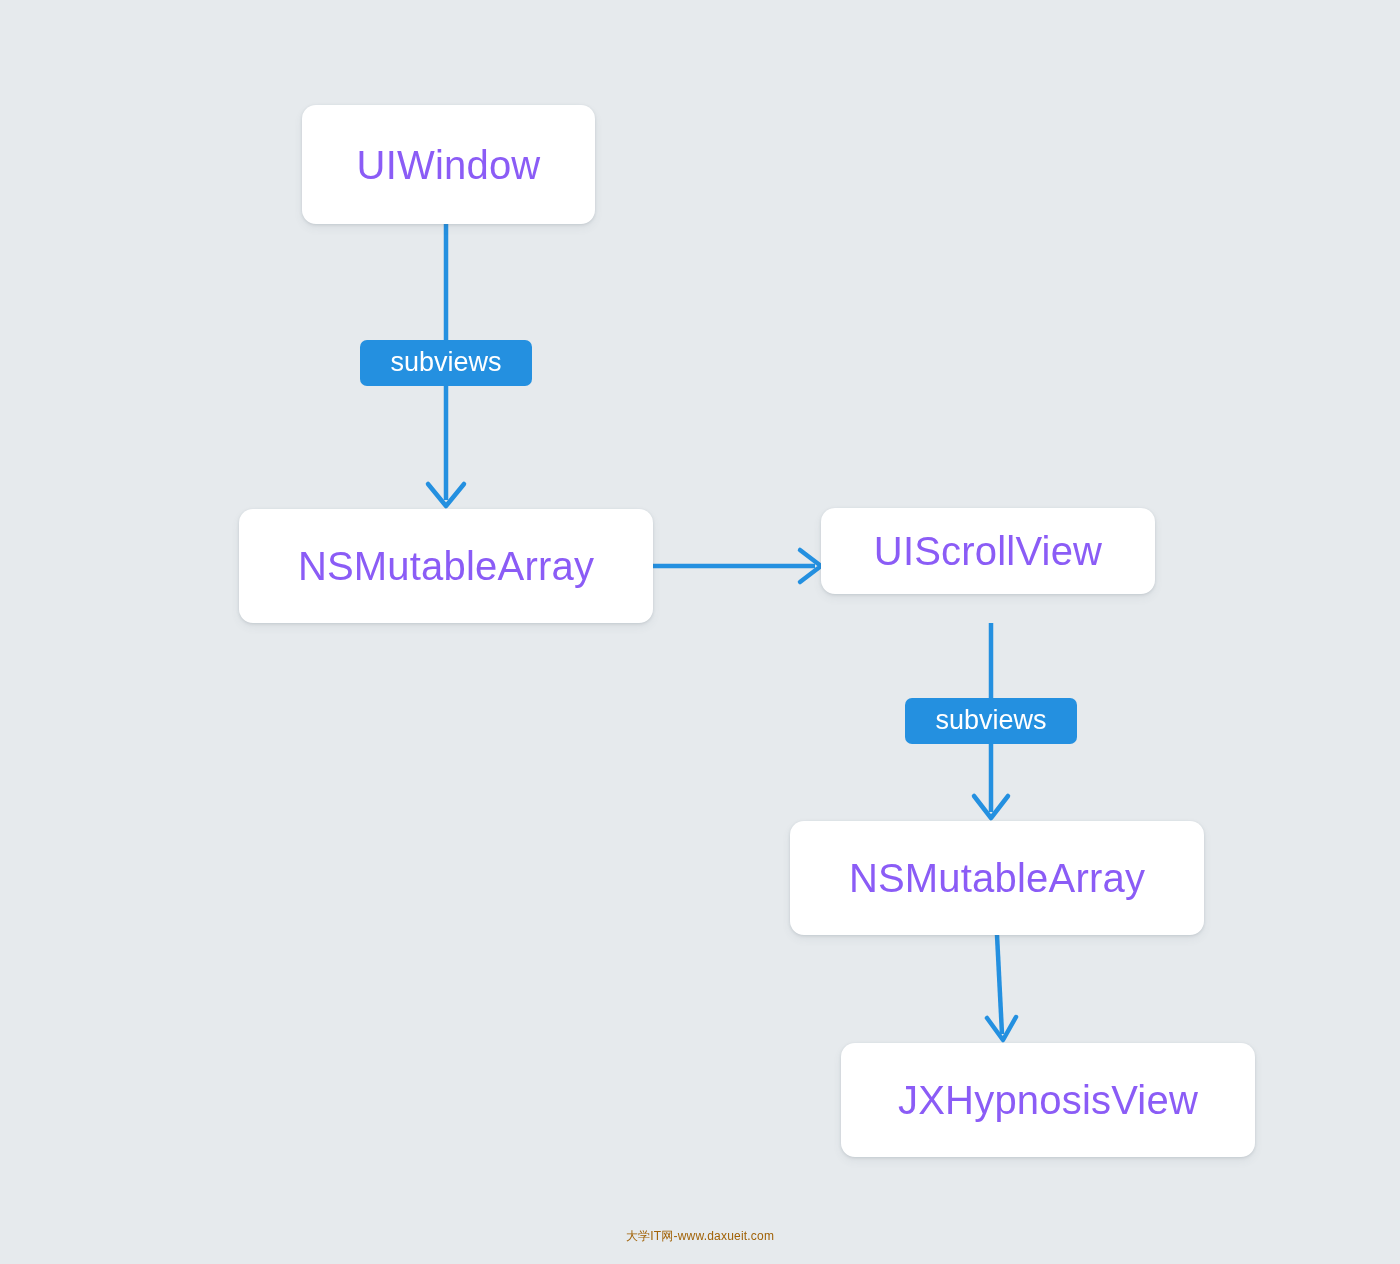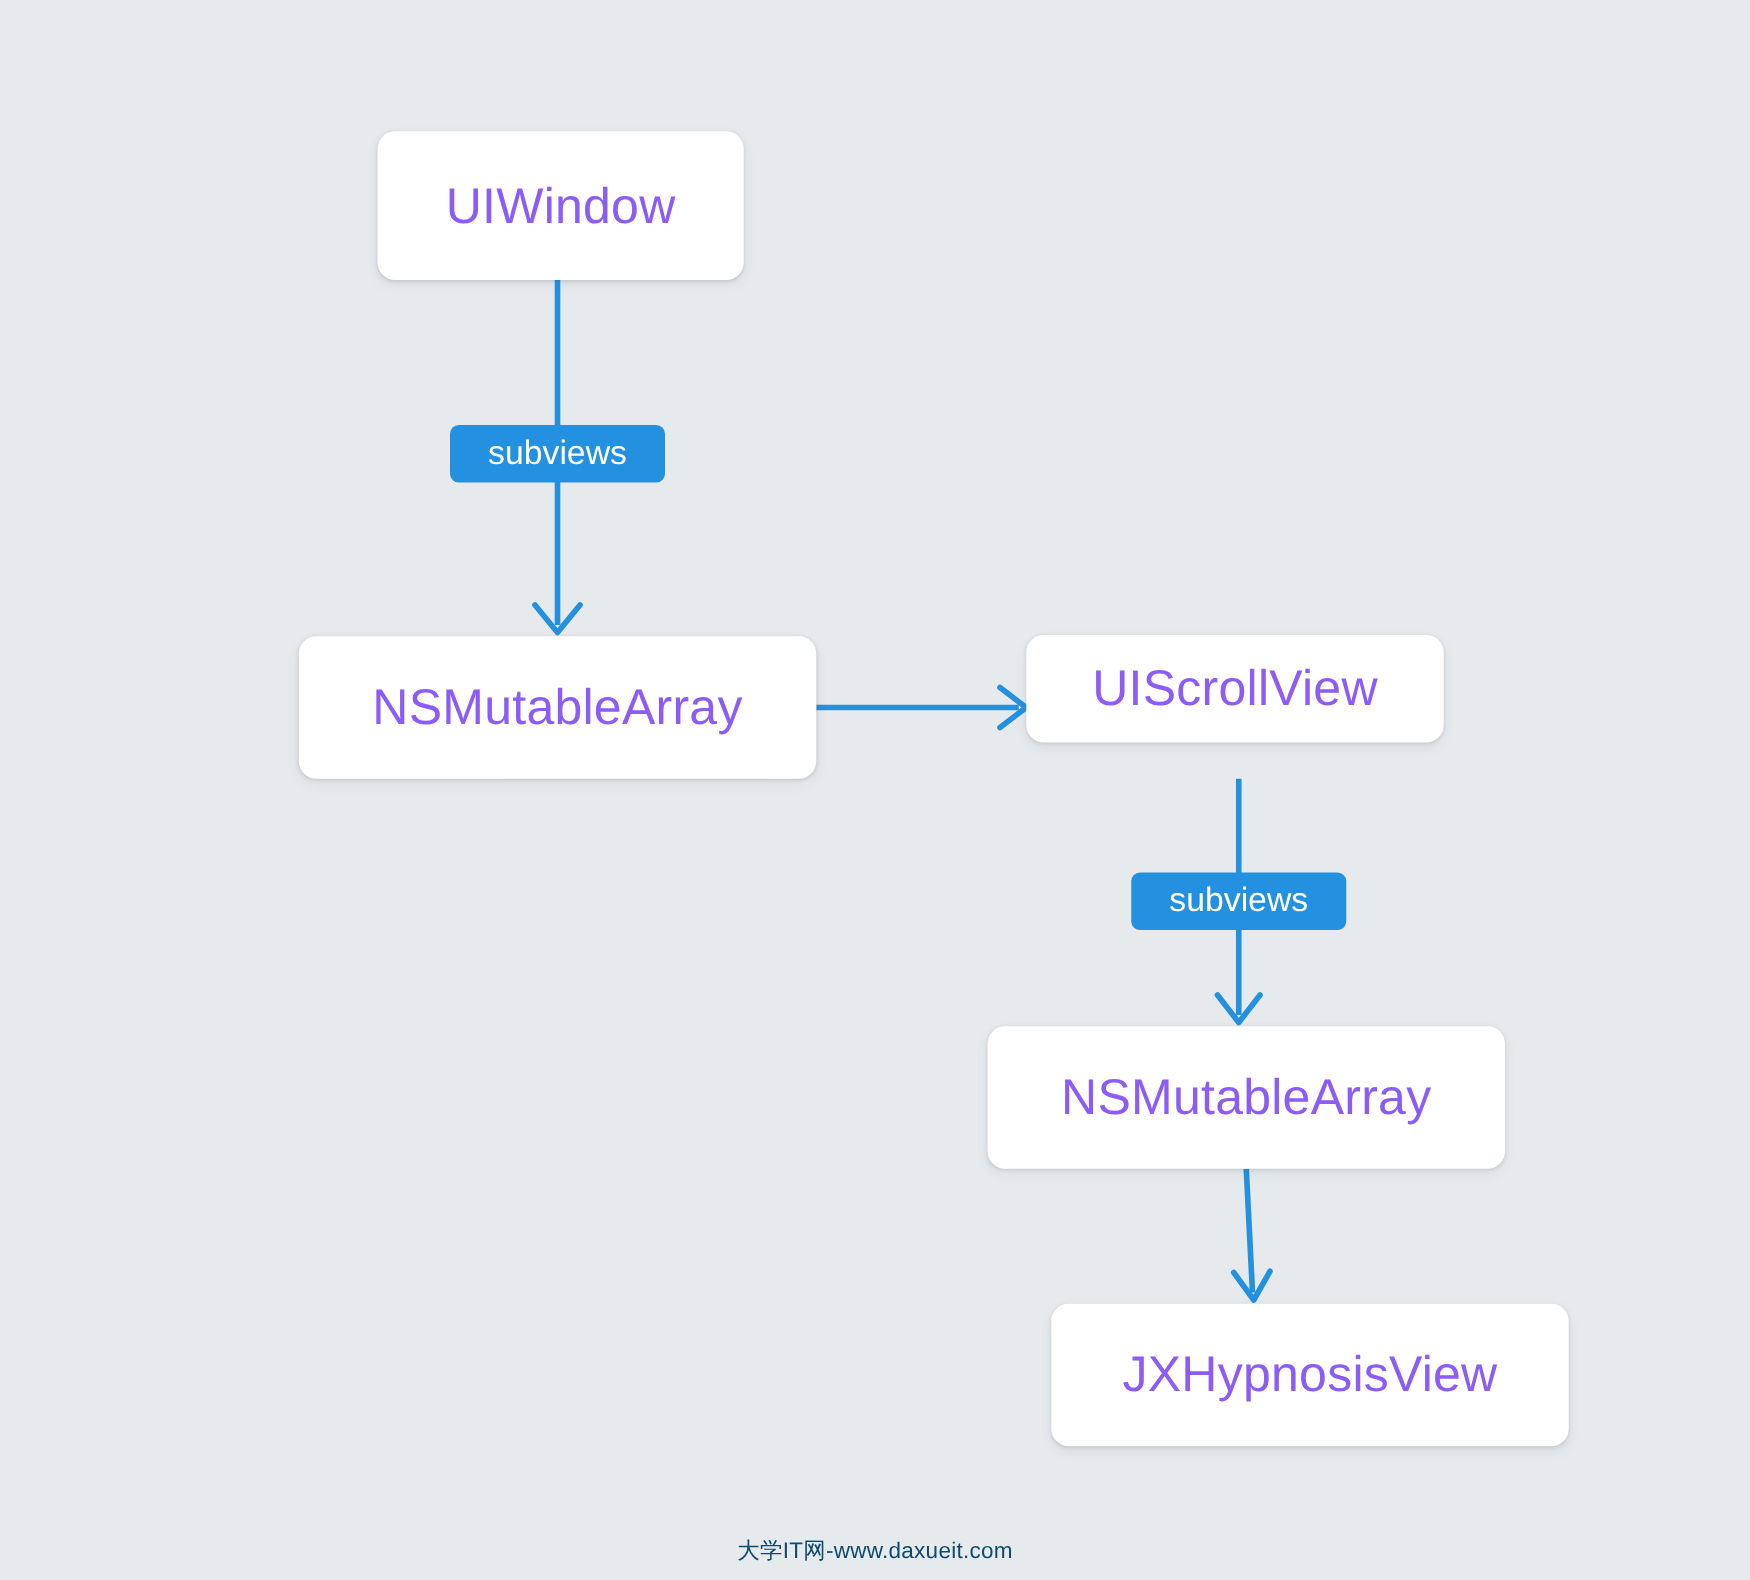--- a/index.html
+++ b/index.html
@@ -80,23 +80,23 @@
   #edge-label-subviews-1 { left: 360px; top: 340px; width: 172px; height: 46px; }
   #edge-label-subviews-2 { left: 905px; top: 698px; width: 172px; height: 46px; }
 
   
   #watermark {
     position: absolute;
     left: 0;
     top: 1228px;
     width: 1400px;
     text-align: center;
-    color: #0c4a6e;
+    color: #a16207;
     font-family: "Liberation Sans", sans-serif;
-    font-size: 18px;
+    font-size: 12px;
     letter-spacing: 0.2px;
     white-space: nowrap;
   }
 </style>
 </head>
 <body>
 
 <div id="canvas">
 
   <svg id="edge-layer" width="1400" height="1264" viewBox="0 0 1400 1264" xmlns="http://www.w3.org/2000/svg">

